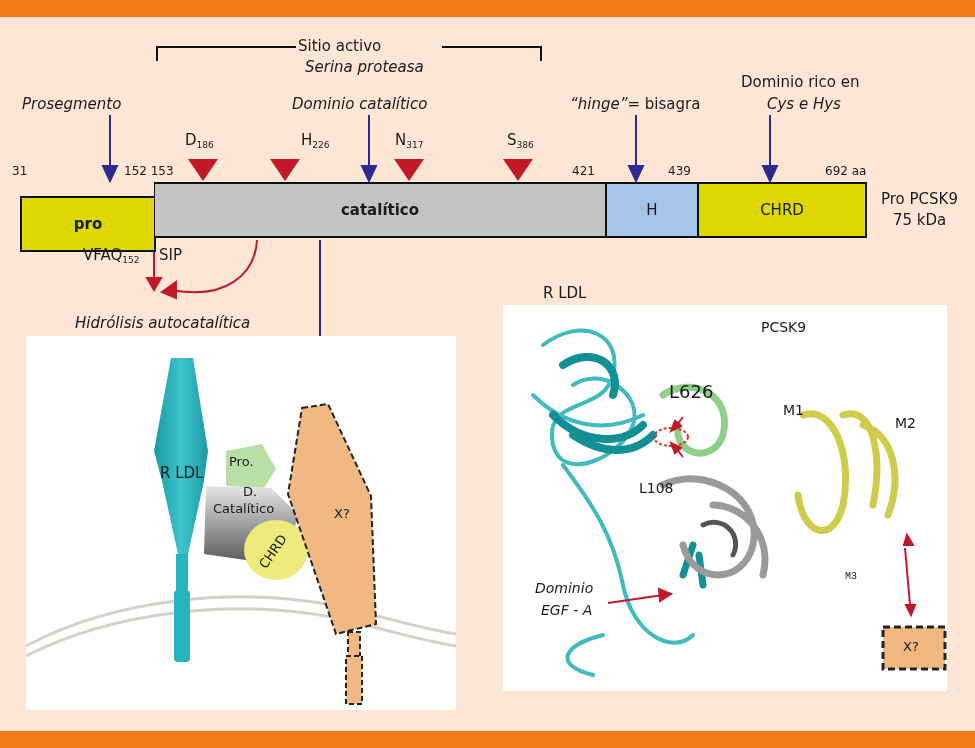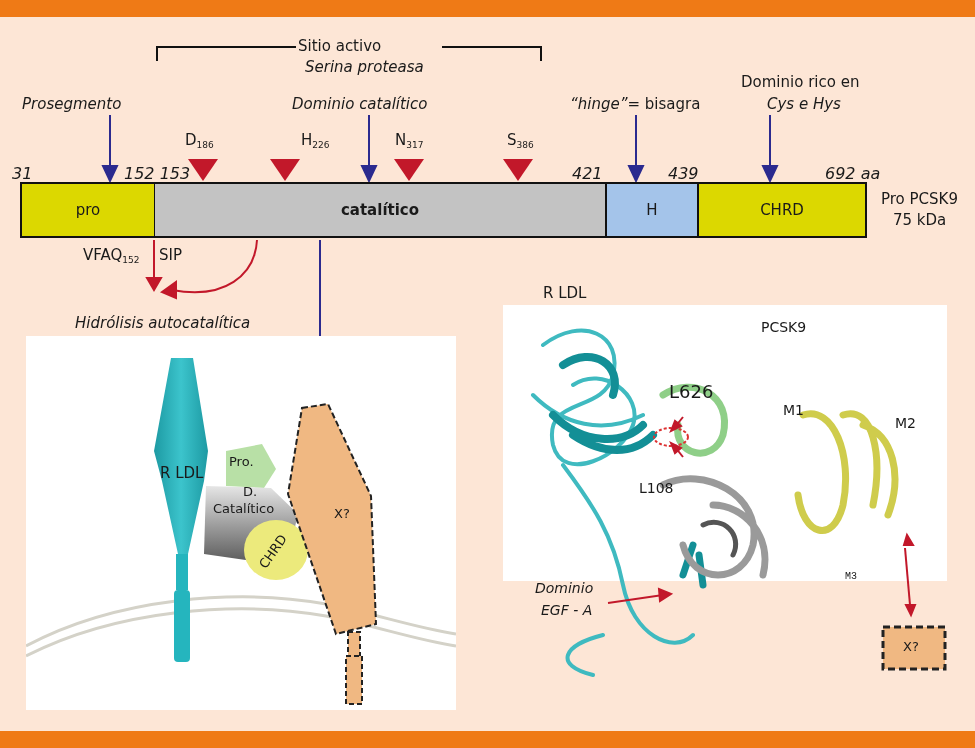--- a/index.html
+++ b/index.html
@@ -2,21 +2,21 @@
 <html><head>
 <meta charset="utf-8">
 <style>
   html,body{margin:0;padding:0;}
   body{width:975px;height:748px;position:relative;background:#fde6d6;font-family:"DejaVu Sans",sans-serif;overflow:hidden;color:#1a1a1a;}
   .band{position:absolute;left:0;width:975px;background:#ef7a16;}
   .band.top{top:0;height:17px;}
   .band.bottom{top:731px;height:17px;}
   .txt{position:absolute;white-space:nowrap;font-size:15px;}
   .it{font-style:italic;}
-  .num{font-style:italic;font-size:16px;}
+  .num{font-size:12px;}
   .seg{position:absolute;top:182px;height:56px;border:2px solid #111;box-sizing:border-box;display:flex;align-items:center;justify-content:center;font-size:15px;}
   .panel{position:absolute;background:#ffffff;}
   sub{font-size:9px;vertical-align:-3px;}
   svg{position:absolute;left:0;top:0;}
 </style>
 </head>
 <body>
 
 <div class="band top"></div>
 <div class="band bottom"></div>
@@ -72,21 +72,21 @@
 <div class="txt" style="left:273px;top:131px;margin-left:28px;"><span>H</span><sub>226</sub></div>
 <div class="txt" style="left:395px;top:131px;text-align:center;"><span>N</span><sub>317</sub></div>
 <div class="txt" style="left:507px;top:131px;"><span>S</span><sub>386</sub></div>
 
 <div class="txt num" style="left:12px;top:164px;">31</div>
 <div class="txt num" style="left:124px;top:164px;">152 153</div>
 <div class="txt num" style="left:572px;top:164px;">421</div>
 <div class="txt num" style="left:668px;top:164px;">439</div>
 <div class="txt num" style="left:825px;top:164px;">692 aa</div>
 
-<div class="seg" style="left:20px;width:136px;background:#dcd800;font-weight:normal;">pro</div>
+<div class="seg" style="left:20px;width:136px;background:#dcd800;font-weight:bold;margin-top:14px;">pro</div>
 <div class="seg" style="left:154px;width:453px;background:#c3c3c3;font-weight:bold;border-left:1px solid #111;">catalítico</div>
 <div class="seg" style="left:605px;width:94px;background:#a4c4ea;">H</div>
 <div class="seg" style="left:697px;width:170px;background:#dcd800;">CHRD</div>
 
 <div class="txt" style="left:881px;top:190px;">Pro PCSK9</div>
 <div class="txt" style="left:893px;top:211px;">75 kDa</div>
 
 <div class="txt" style="left:83px;top:246px;"><span>VFAQ</span><sub>152</sub></div>
 <div class="txt" style="left:159px;top:246px;">SIP</div>
 <div class="txt it" style="left:75px;top:314px;">Hidrólisis autocatalítica</div>
@@ -119,21 +119,21 @@
   </svg>
   <div class="txt" style="left:134px;top:128px;">R LDL</div>
   <div class="txt" style="left:203px;top:118px;font-size:13px;">Pro.</div>
   <div class="txt" style="left:217px;top:148px;font-size:13px;">D.</div>
   <div class="txt" style="left:187px;top:165px;font-size:13px;">Catalítico</div>
   <div class="txt" style="left:228px;top:208px;font-size:13px;transform:rotate(-55deg);">CHRD</div>
   <div class="txt" style="left:308px;top:170px;font-size:13px;">X?</div>
 </div>
 
 <div class="txt" style="left:543px;top:284px;">R LDL</div>
-<div class="panel" style="left:503px;top:305px;width:444px;height:276px;">
+<div class="panel" style="left:503px;top:305px;width:444px;height:386px;">
   <svg width="444" height="382">
     <g fill="none" stroke-width="4" stroke-linecap="round">
       <path d="M40,40 C80,10 120,30 110,70 C100,110 40,90 50,140 C60,180 120,150 130,120 C140,90 100,60 70,80 M30,90 C60,120 100,130 140,110 M60,160 C90,200 110,230 120,280 C130,330 170,350 190,330 M100,330 C60,340 50,360 90,370" stroke="#3fbac0"></path>
       <path d="M60,60 C90,40 120,60 110,90 M50,110 C80,140 120,140 140,120 M70,130 C100,150 130,150 150,130" stroke="#138f96" stroke-width="8"></path>
       <path d="M180,270 L190,240 M200,280 L196,250" stroke="#138f96" stroke-width="7"></path>
       <path d="M160,90 C190,70 230,90 220,130 C210,160 170,150 175,120" stroke="#8fcf88" stroke-width="7"></path>
       <path d="M160,180 C200,160 260,190 250,240 C240,280 190,280 180,240 M210,200 C240,200 270,230 260,270" stroke="#9a9a9a" stroke-width="7"></path>
       <path d="M200,220 C220,210 240,230 230,250" stroke="#555" stroke-width="5"></path>
       <path d="M300,110 C330,100 350,150 340,200 C330,240 300,230 295,190 M340,110 C370,100 380,150 370,200 M360,120 C390,130 400,170 385,210" stroke="#cfcc4c" stroke-width="7"></path>
     </g>

